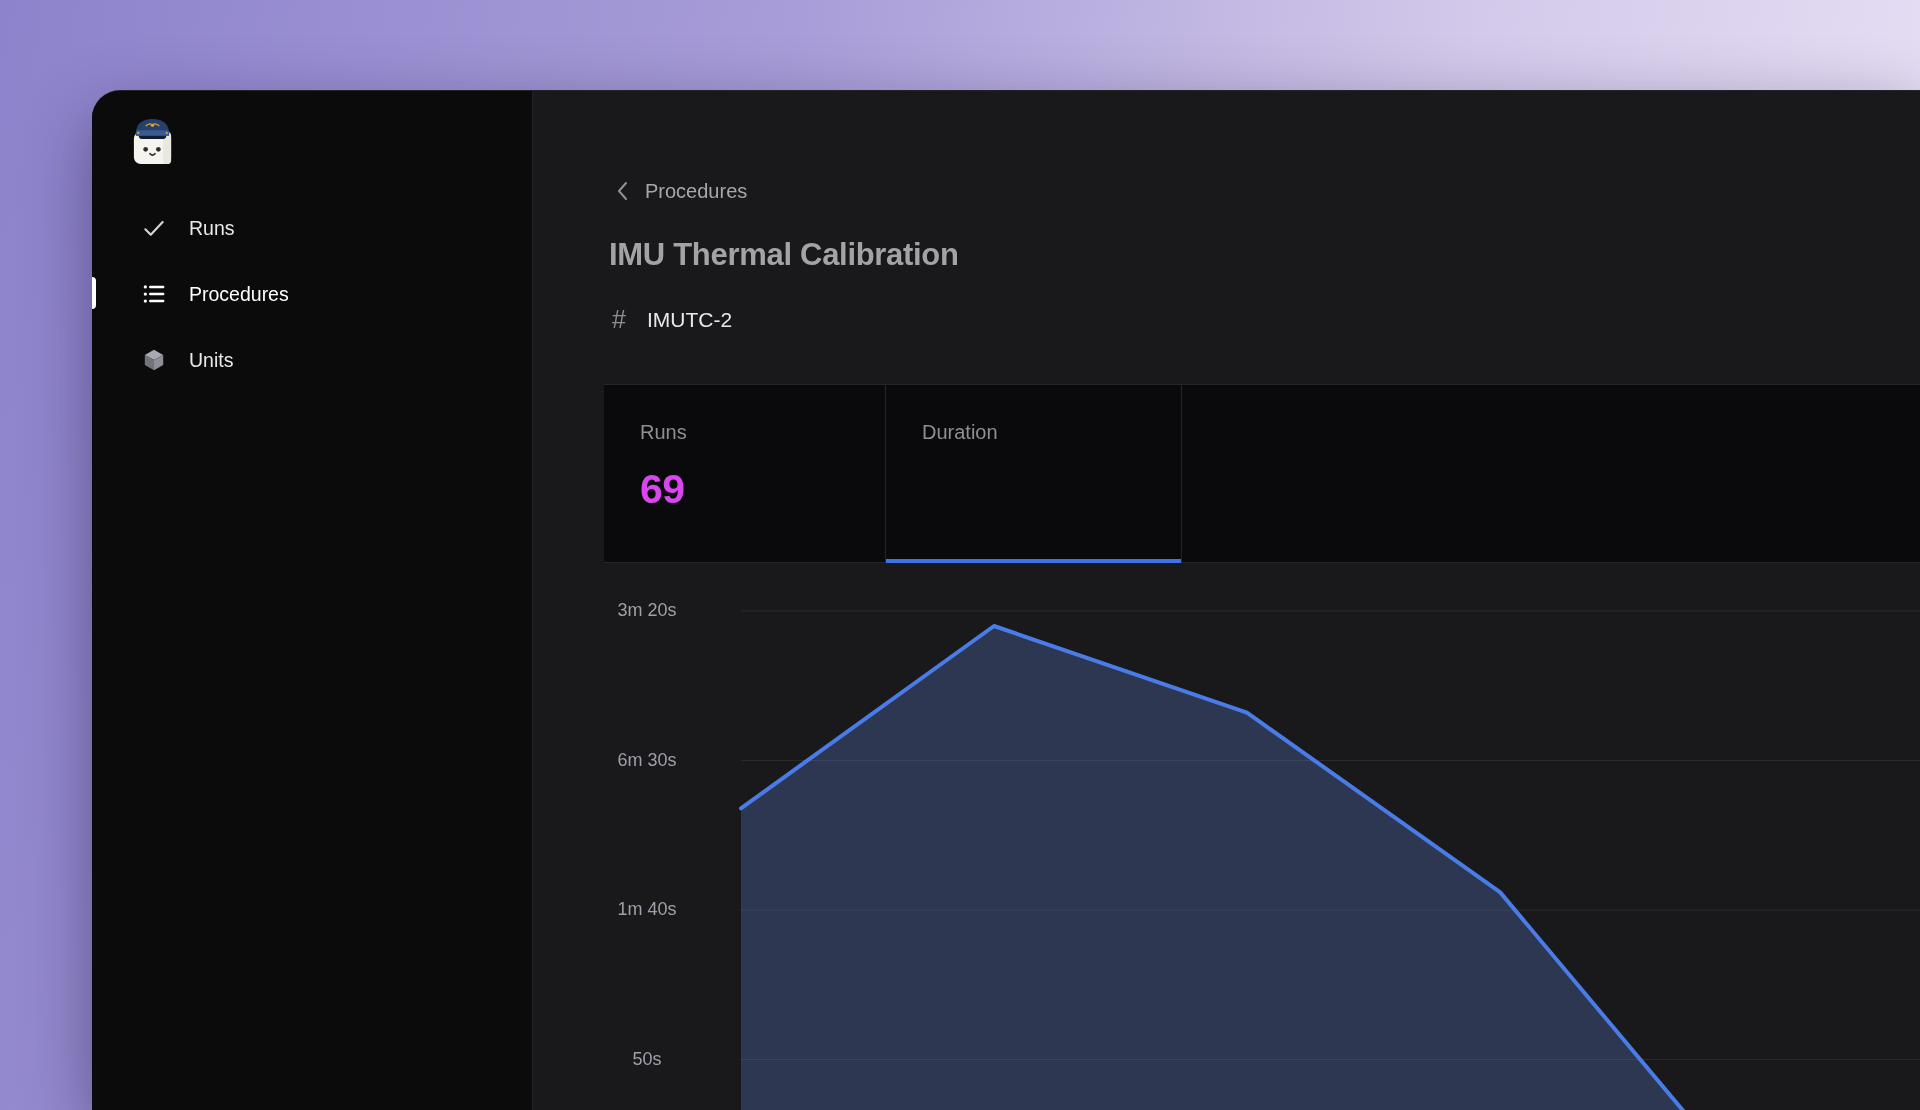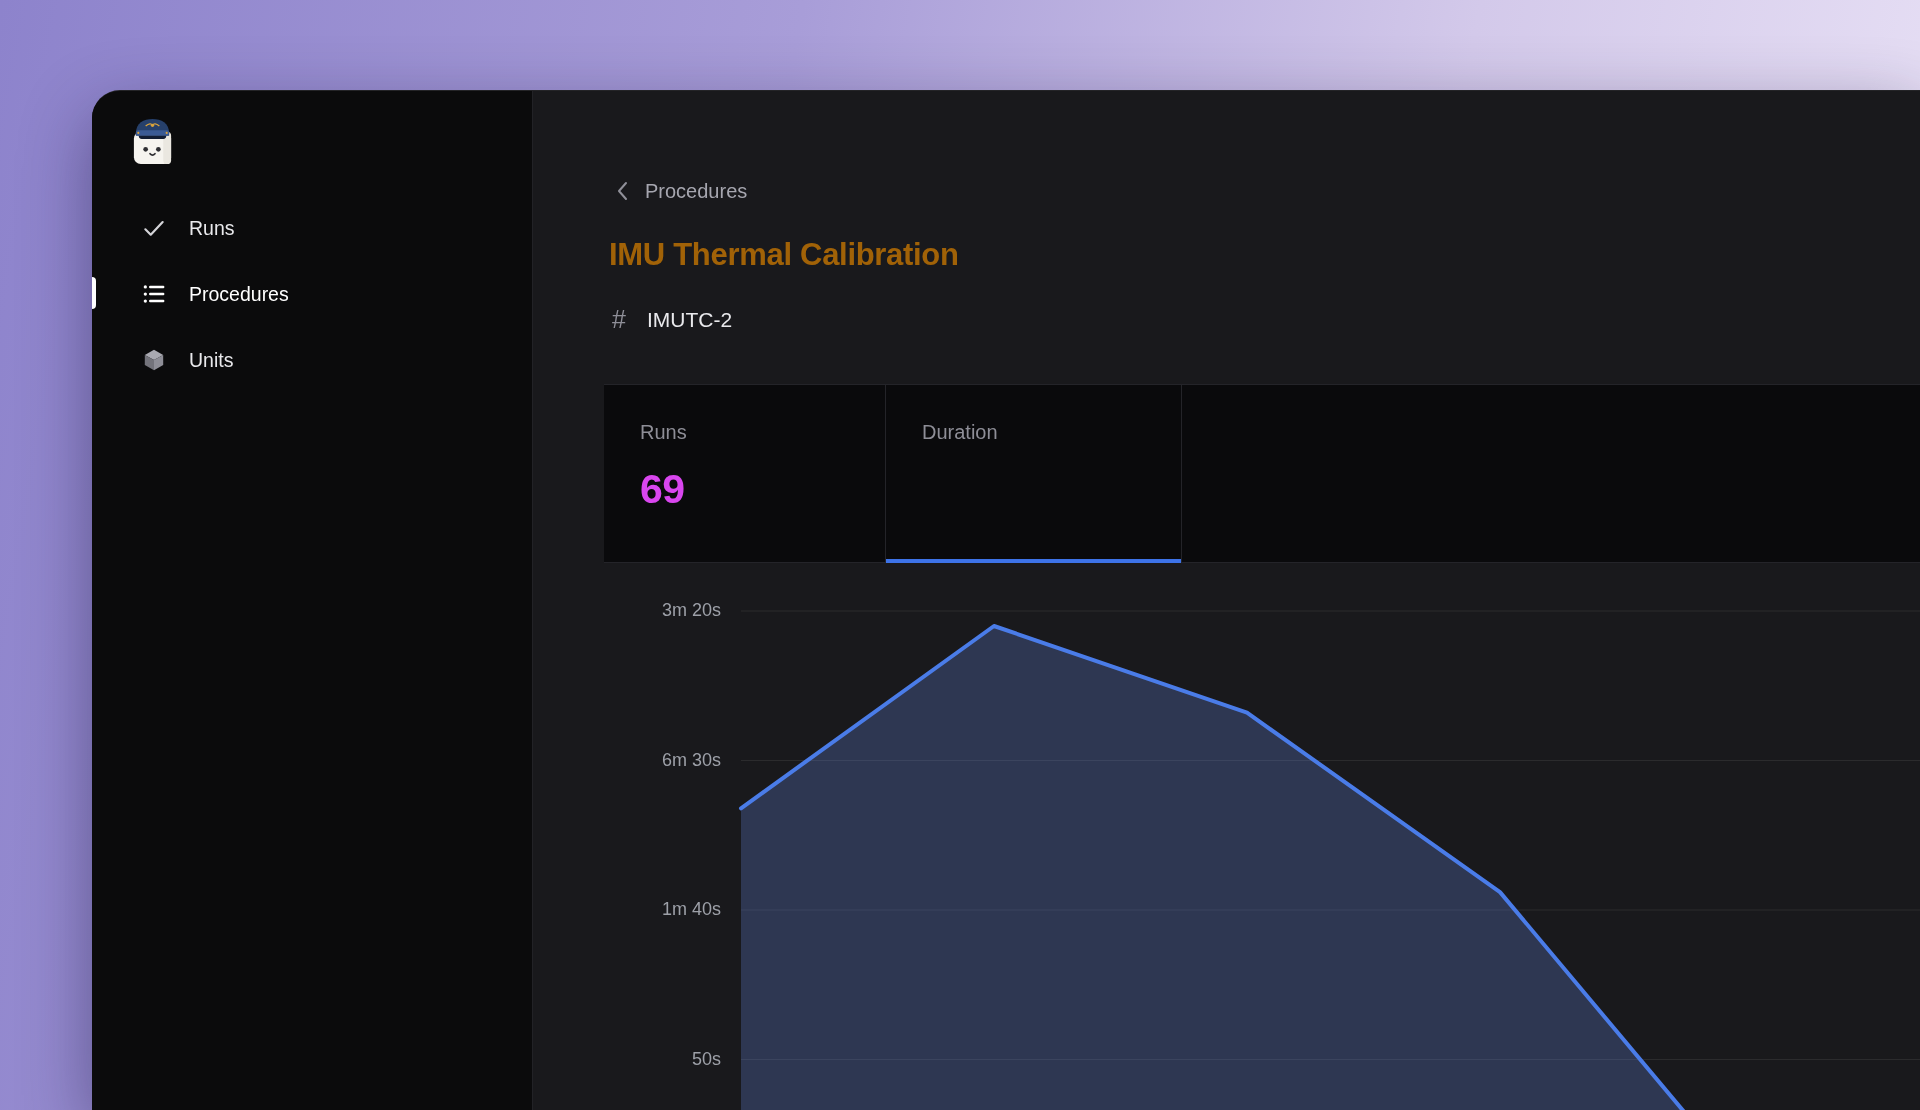--- a/index.html
+++ b/index.html
@@ -34,21 +34,21 @@
   }
   
   .main { flex:1; position:relative; background:#19191c; }
   .breadcrumb {
     position:absolute; left:84px; top:86px; height:28px;
     display:flex; align-items:center; gap:17px; cursor:pointer;
   }
   .breadcrumb span { color:#a6a6af; font-size:20px; }
   .page-title {
     position:absolute; left:76px; top:146px; font-size:31px; font-weight:700;
-    color:#a16207; letter-spacing:-.3px;
+    color:#a3a3a3; letter-spacing:-.3px;
   }
   .id-row { position:absolute; left:79px; top:214px; display:flex; align-items:center; gap:21px; }
   .id-row .hash { color:#8f8f98; font-size:25px; font-weight:500; }
   .id-row .idtxt { color:#e9e9ec; font-size:21px; }
   
   .stats {
     position:absolute; left:71px; right:0; top:293px; height:179px;
     display:flex; background:#0a0a0c;
     border-top:1px solid #242429; border-bottom:1px solid #242429;
   }
@@ -74,21 +74,21 @@
     margin-left:6px; width:160px; height:15px; border-radius:8px; overflow:hidden; display:flex;
   }
   .gauge-marker {
     position:absolute; top:0; width:13px; height:34px; border-radius:7px;
     background:#e2549b; border:3px solid #232733;
   }
   
   .chart { position:absolute; left:0; right:0; top:472px; bottom:0; }
   .chart svg { position:absolute; left:0; top:0; }
   .ytick {
-    position:absolute; left:40px; width:148px; text-align:right;
+    position:absolute; left:40px; width:148px; text-align:center;
     color:#9da0a8; font-size:18px;
   }
   .gridline { stroke:rgba(255,255,255,.08); stroke-width:1; }
 </style>
 </head>
 <body>
 
 <div class="window">
 
   <div class="sidebar">

